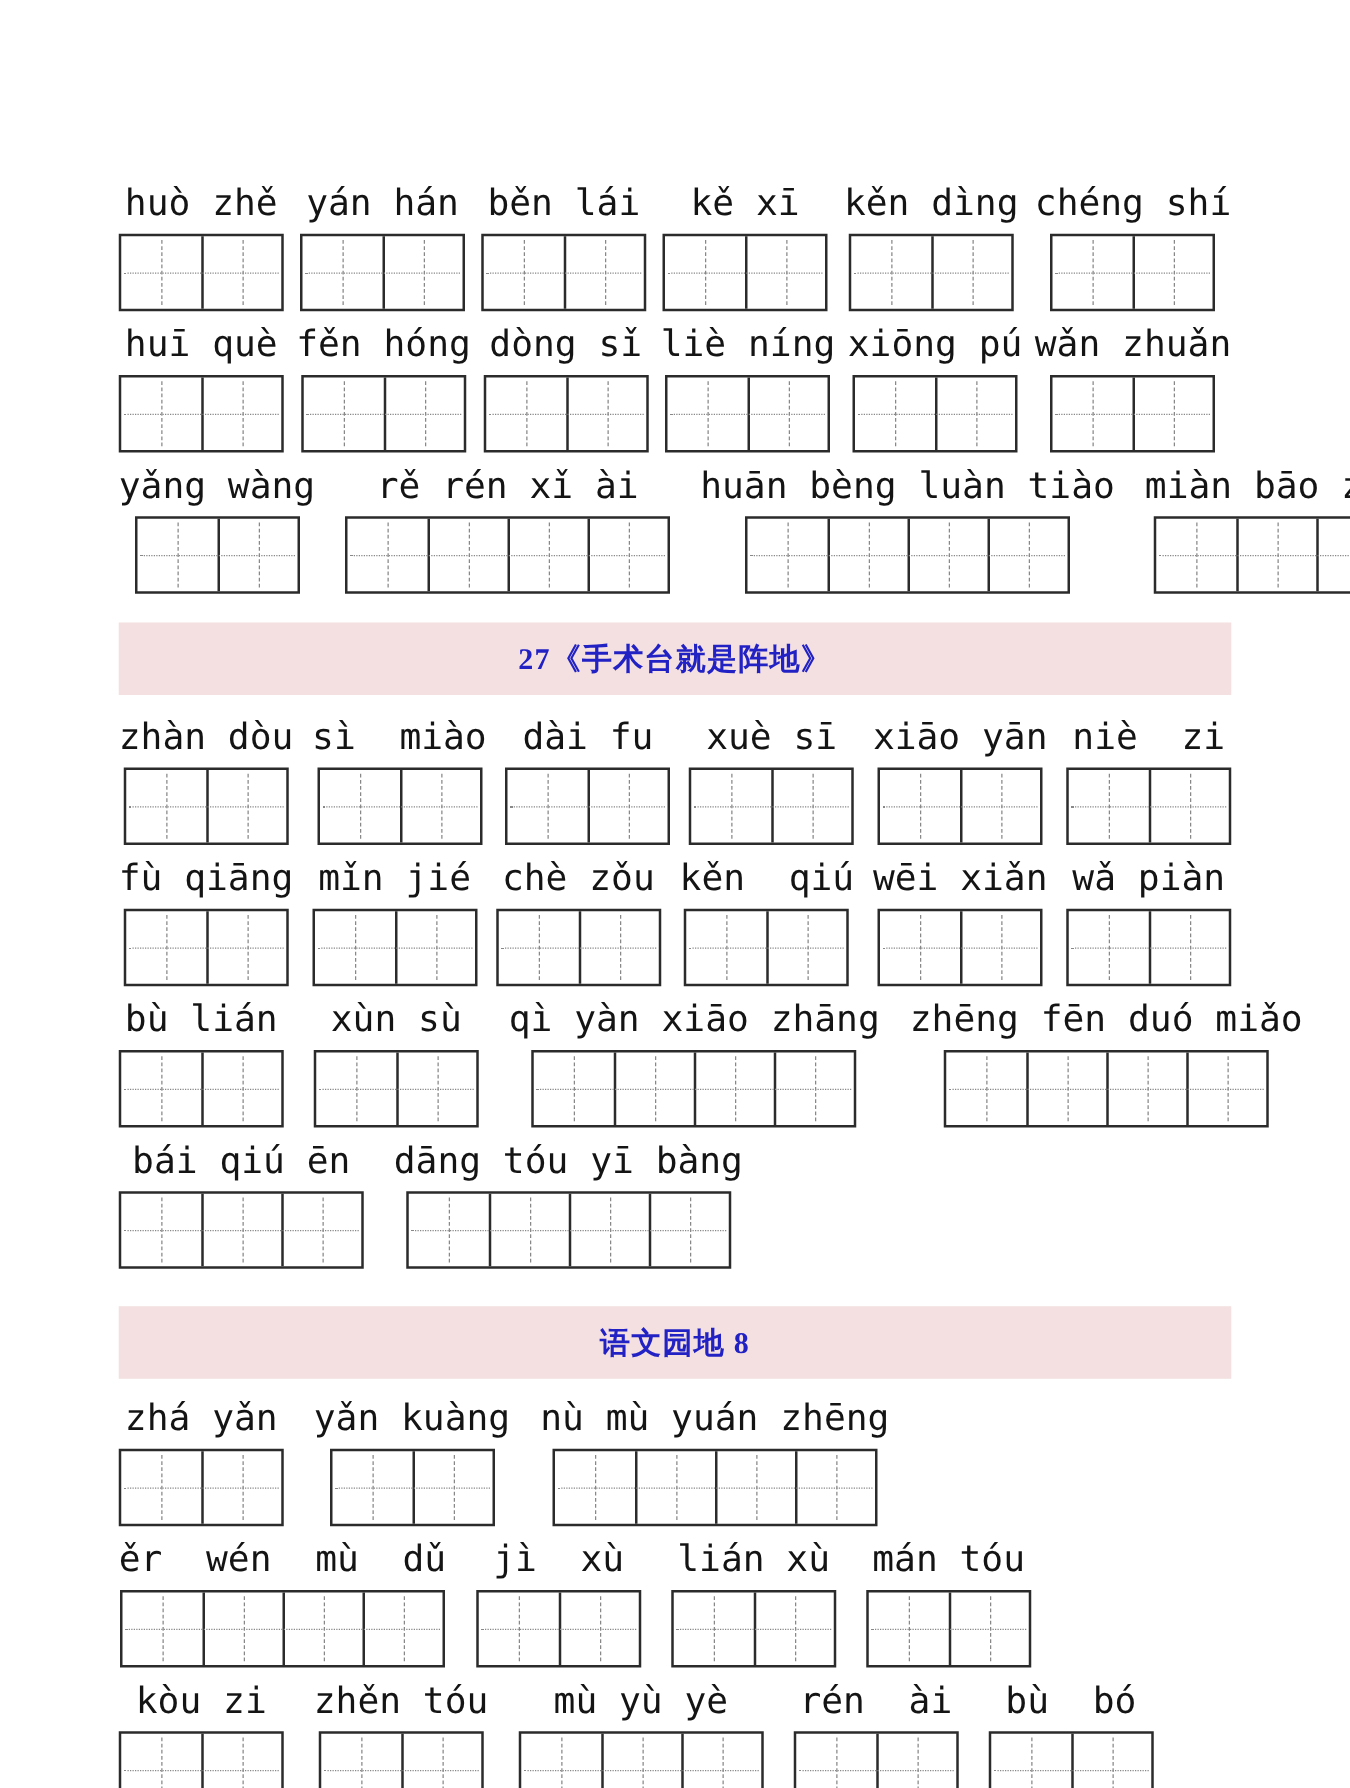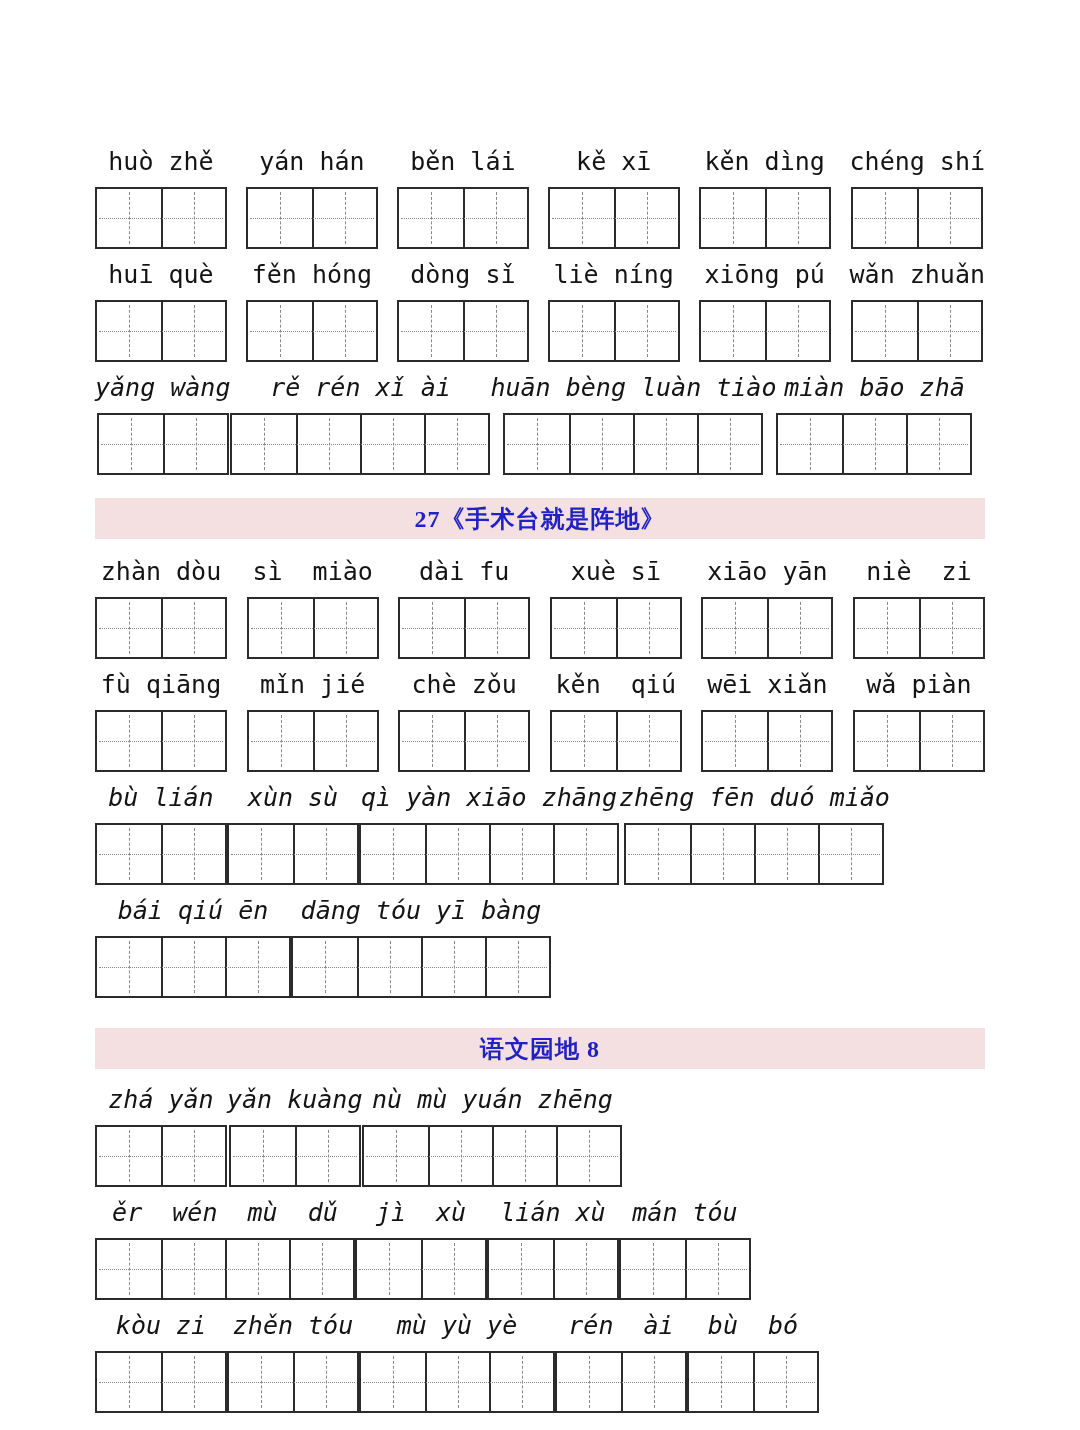--- a/index.html
+++ b/index.html
@@ -19,49 +19,49 @@
   .content {
     position: absolute;
     left: 95px; top: 0;
     width: 890px;
     padding-top: 148px;
     display: flex;
     flex-direction: column;
   }
   section { display: flex; flex-direction: column; }
   .band {
-    height: 41px;
+    height: 58px;
     background: var(--band);
     display: flex;
     align-items: center;
     justify-content: center;
   }
   section[data-idx="1"] .band { margin: 11px 0 19px; }
   section[data-idx="2"] .band { margin: 18px 0 17px; }
   .band-title {
     font-family: "Liberation Serif", serif;
     font-weight: bold;
     font-size: 24px;
     color: var(--accent);
     letter-spacing: 1px;
   }
   .word-row {
     display: flex;
     margin-bottom: 12px;
     align-items: flex-end;
   }
   .word-row.justify { justify-content: space-between; }
-  .word-row.left   { justify-content: flex-start; gap: 0; font-style: italic; }
+  .word-row.left   { justify-content: flex-start; gap: 24px; }
   .word-group {
     display: flex;
     flex-direction: column;
     align-items: center;
   }
   .pinyin {
-    font-size: 25px;
+    font-size: 29px;
     line-height: 28px;
     height: 28px;
     margin-bottom: 11px;
     white-space: pre;
     color: #141414;
     text-align: center;
   }
   .grid {
     display: flex;
     border: 2px solid var(--line);

